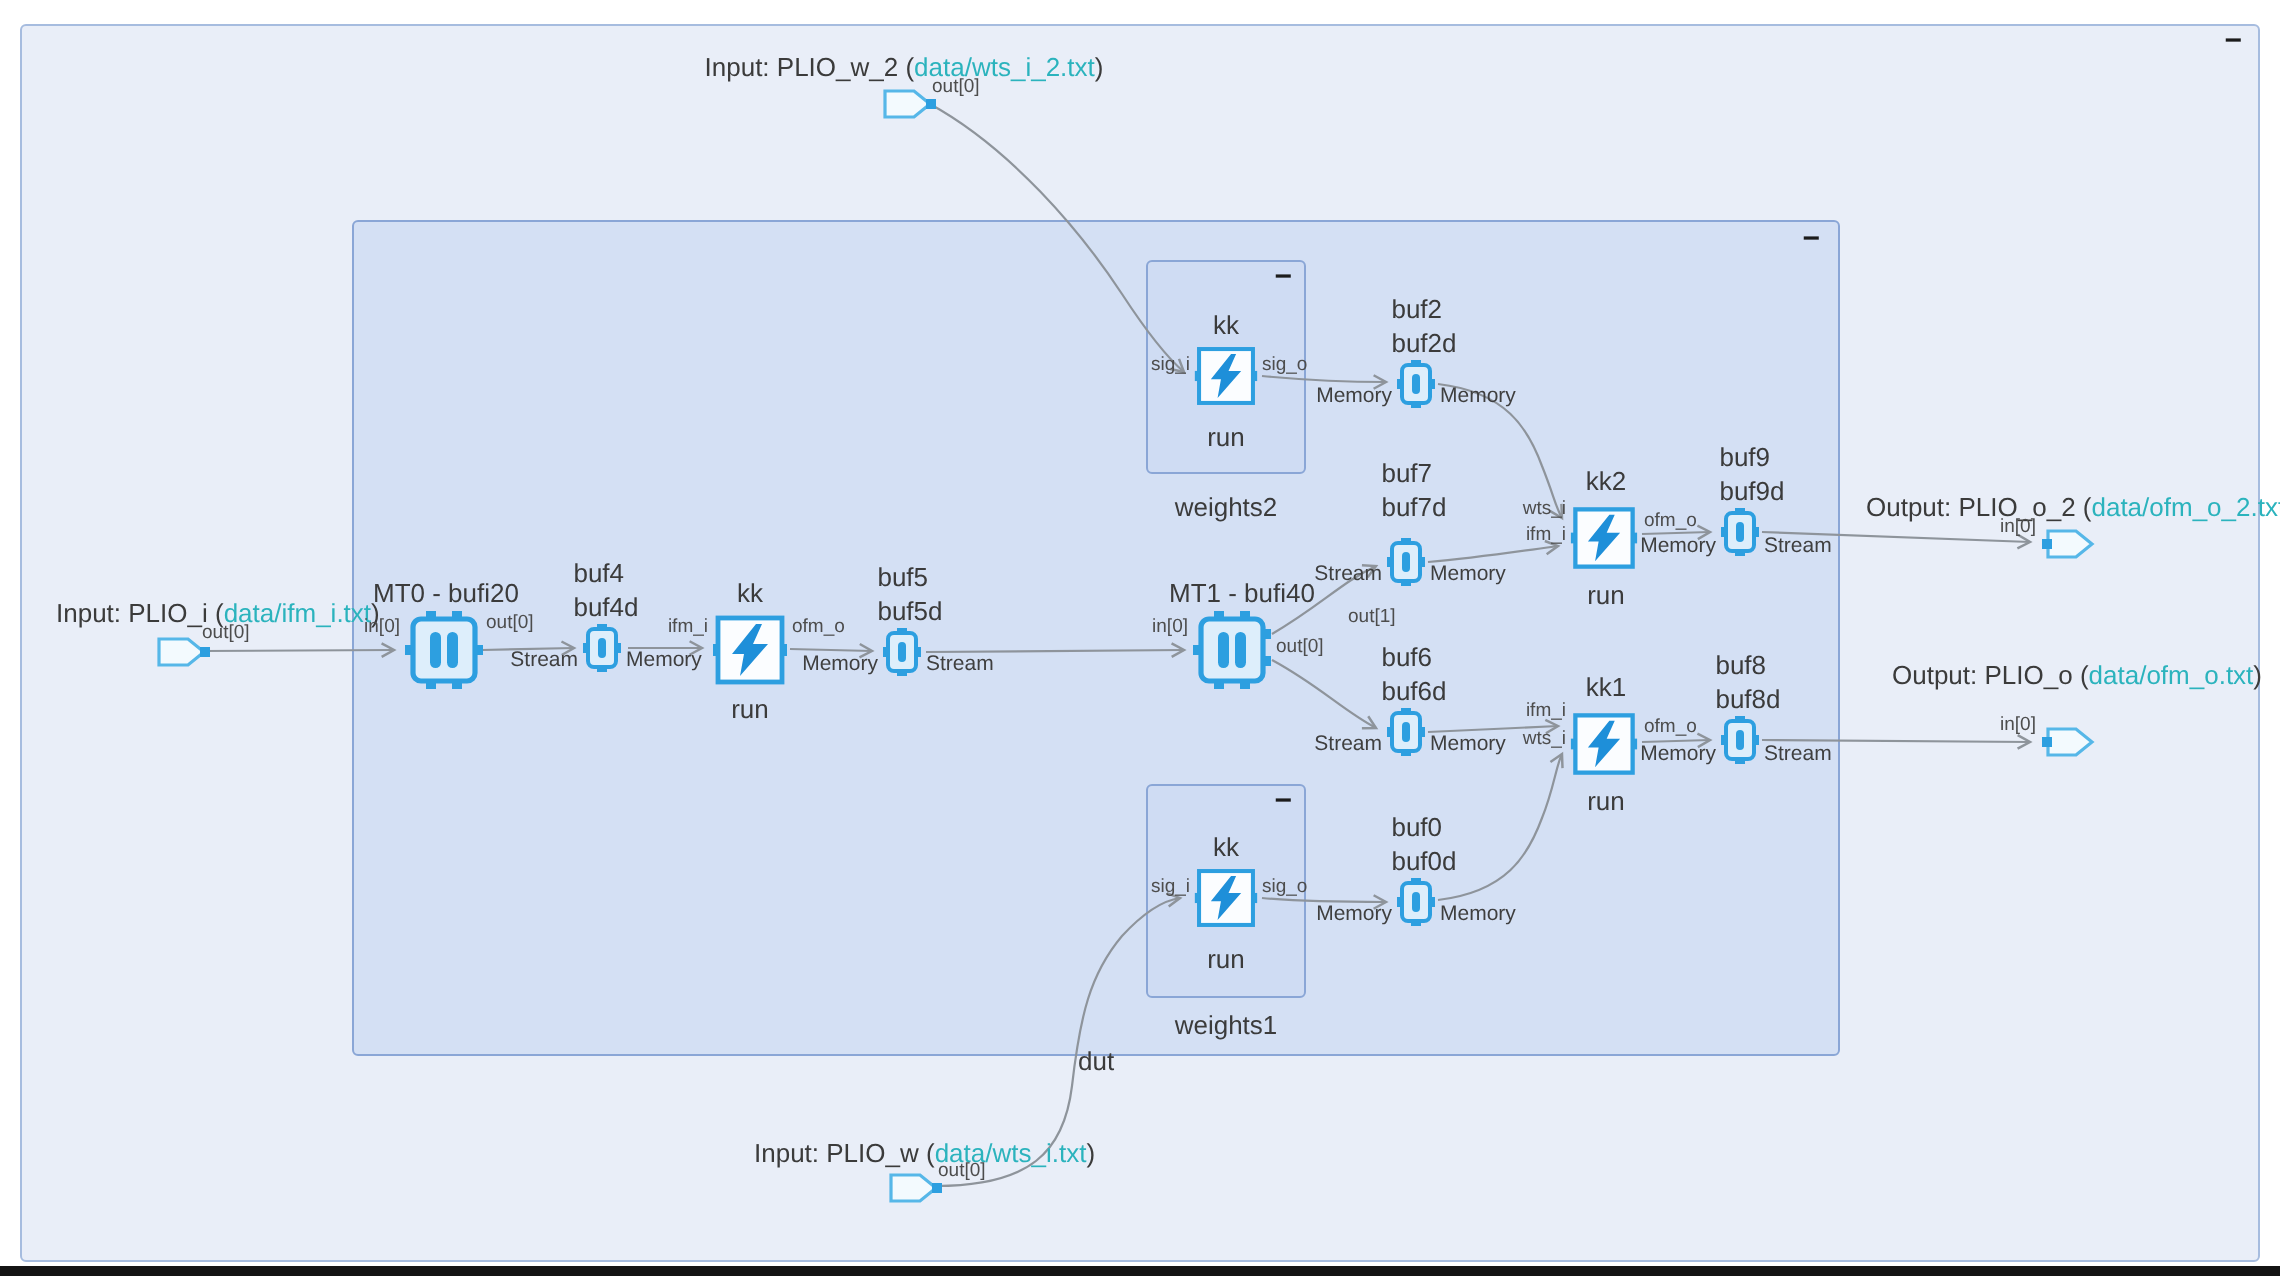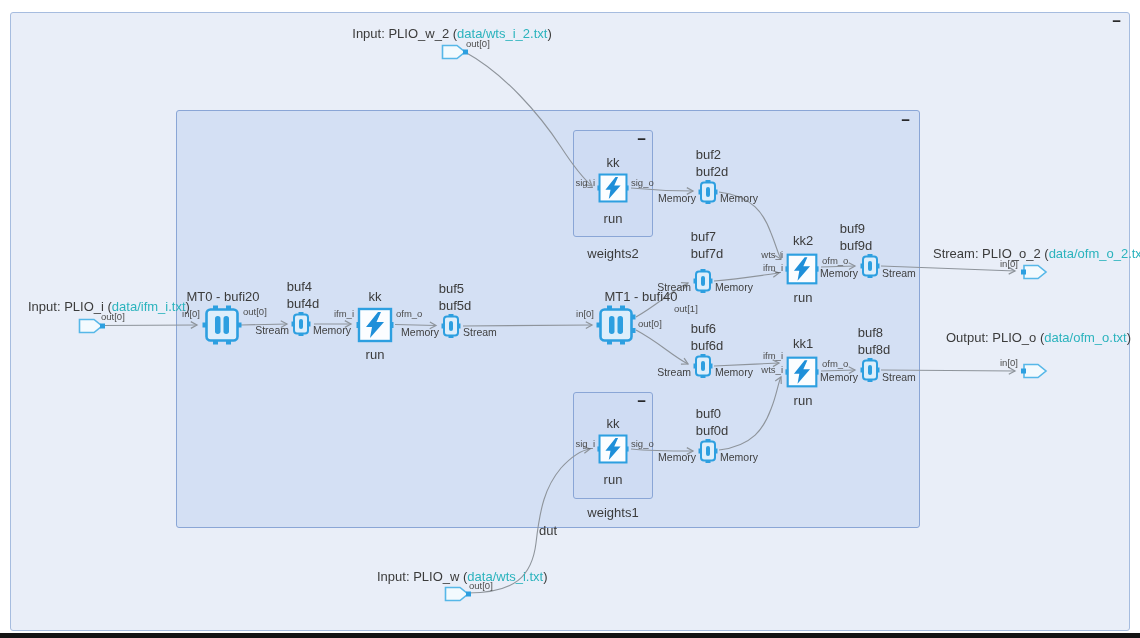--- a/index.html
+++ b/index.html
@@ -103,21 +103,21 @@
   <div class="node">
     <div class="io-label" style="left:377px; top:570px"><span>Input: PLIO_w (</span><span class="file">data/wts_i.txt</span><span>)</span></div>
     <div class="port-label" style="left:469px; top:580px">out[0]</div>
     <svg class="icon" style="left:444px; top:586px" width="28" height="16" viewBox="0 0 28 16">
       <path d="M1.5,1.5 L16,1.5 L24,8 L16,14.5 L1.5,14.5 Z" fill="#f3fafe" stroke="#56b7e8" stroke-width="1.6"></path>
       <rect x="22" y="5.5" width="5" height="5" fill="#2d9fe0"></rect>
     </svg>
   </div>
 
   <div class="node">
-    <div class="io-label" style="left:933px; top:247px"><span>Stream: PLIO_o_2 (</span><span class="file">data/ofm_o_2.txt</span></div>
+    <div class="io-label" style="left:933px; top:247px"><span>Output: PLIO_o_2 (</span><span class="file">data/ofm_o_2.txt</span></div>
     <div class="port-label" style="left:1000px; top:258px">in[0]</div>
     <svg class="icon" style="left:1020px; top:264px" width="28" height="16" viewBox="0 0 28 16">
       <path d="M4,1.5 L18,1.5 L26,8 L18,14.5 L4,14.5 Z" fill="#f3fafe" stroke="#56b7e8" stroke-width="1.6"></path>
       <rect x="1" y="5.5" width="5" height="5" fill="#2d9fe0"></rect>
     </svg>
   </div>
 
   <div class="node">
     <div class="io-label" style="left:946px; top:331px"><span>Output: PLIO_o (</span><span class="file">data/ofm_o.txt</span><span>)</span></div>
     <div class="port-label" style="left:1000px; top:357px">in[0]</div>
@@ -138,21 +138,21 @@
       <rect x="11" y="0.5" width="5" height="4" fill="#2d9fe0"></rect>
         <rect x="24" y="0.5" width="5" height="4" fill="#2d9fe0"></rect>
       <rect x="11" y="35.5" width="5" height="4" fill="#2d9fe0"></rect>
         <rect x="24" y="35.5" width="5" height="4" fill="#2d9fe0"></rect>
       <rect x="0.5" y="17.5" width="4" height="5" fill="#2d9fe0"></rect>
       <rect x="35.5" y="17.5" width="4" height="5" fill="#2d9fe0"></rect>
     </svg>
   </div>
 
   <div class="node">
-    <div class="node-label cx" style="left:641px; top:289px">MT1 - bufi40</div>
+    <div class="node-label cx" style="left:621px; top:289px">MT1 - bufi40</div>
     <div class="port-label ra" style="left:552px; top:308px; width:42px">in[0]</div>
     <div class="port-label" style="left:674px; top:303px">out[1]</div>
     <div class="port-label" style="left:638px; top:318px">out[0]</div>
     <svg class="icon" style="left:596px; top:305px" width="40" height="40" viewBox="0 0 40 40">
       <rect x="4.5" y="4.5" width="31" height="31" rx="4" fill="#ddeefb" stroke="#2d9fe0" stroke-width="2.6"></rect>
       <rect x="13" y="11" width="5.5" height="18" rx="2.7" fill="#2d9fe0"></rect>
       <rect x="21.5" y="11" width="5.5" height="18" rx="2.7" fill="#2d9fe0"></rect>
       <rect x="11" y="0.5" width="5" height="4" fill="#2d9fe0"></rect>
         <rect x="24" y="0.5" width="5" height="4" fill="#2d9fe0"></rect>
       <rect x="11" y="35.5" width="5" height="4" fill="#2d9fe0"></rect>
@@ -326,21 +326,21 @@
       <rect x="3" y="2.5" width="14" height="19" rx="3" fill="#ddeefb" stroke="#2d9fe0" stroke-width="2"></rect>
       <rect x="8" y="7" width="4" height="10" rx="2" fill="#2d9fe0"></rect>
       <rect x="7.5" y="0" width="5" height="2" fill="#2d9fe0"></rect>
         <rect x="7.5" y="22" width="5" height="2" fill="#2d9fe0"></rect>
       <rect x="0.5" y="9.5" width="2.5" height="5" fill="#2d9fe0"></rect>
         <rect x="17" y="9.5" width="2.5" height="5" fill="#2d9fe0"></rect>
     </svg>
   </div>
 
   <div class="node">
-    <div class="buf-names" style="left:856px; top:220px">
+    <div class="buf-names" style="left:876px; top:220px">
       <div>buf9</div>
       <div>buf9d</div>
     </div>
     <div class="side-label ra" style="left:812px; top:267px; width:46px">Memory</div>
     <div class="side-label" style="left:882px; top:267px">Stream</div>
     <svg class="icon" style="left:860px; top:254px" width="20" height="24" viewBox="0 0 20 24">
       <rect x="3" y="2.5" width="14" height="19" rx="3" fill="#ddeefb" stroke="#2d9fe0" stroke-width="2"></rect>
       <rect x="8" y="7" width="4" height="10" rx="2" fill="#2d9fe0"></rect>
       <rect x="7.5" y="0" width="5" height="2" fill="#2d9fe0"></rect>
         <rect x="7.5" y="22" width="5" height="2" fill="#2d9fe0"></rect>

